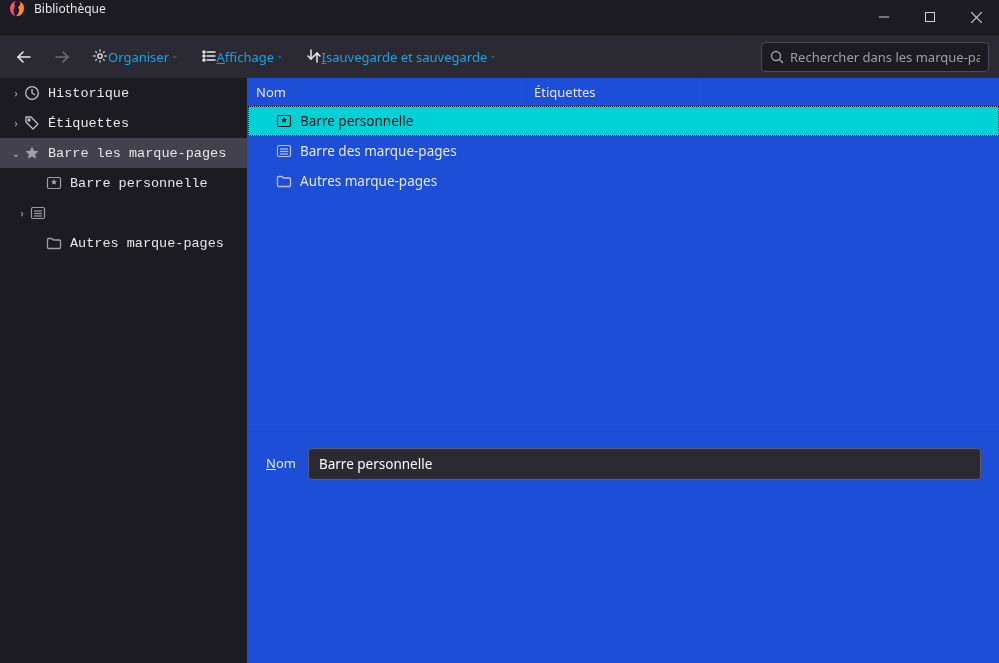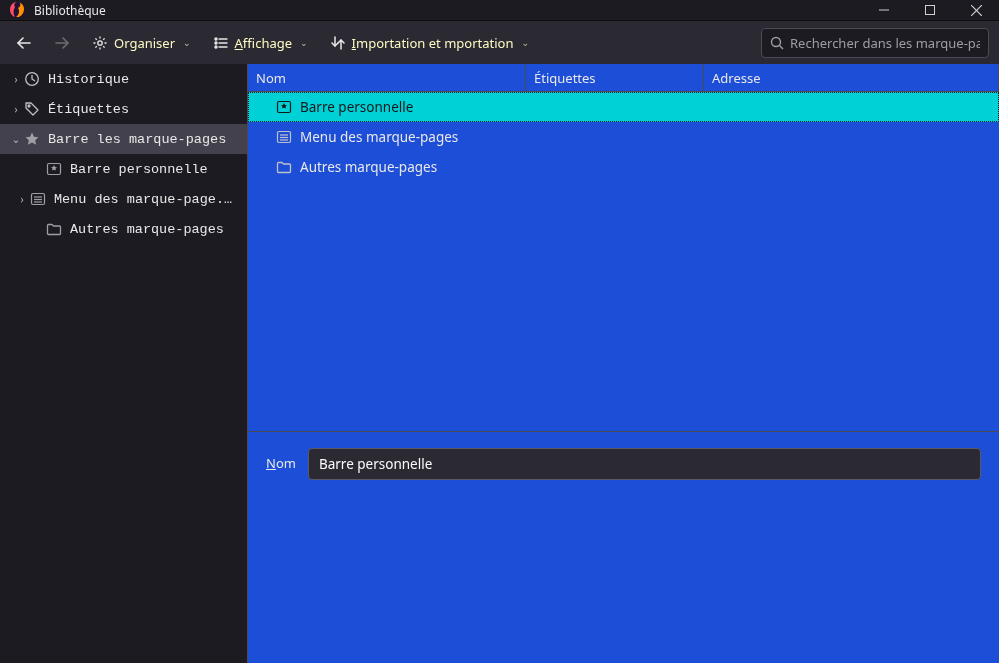--- a/index.html
+++ b/index.html
@@ -1,30 +1,30 @@
 <!DOCTYPE html>
 <html><head>
 <meta charset="utf-8">
 <style>
 * { margin: 0; padding: 0; box-sizing: border-box; font-family: "Segoe UI", system-ui, sans-serif; }
 body { background: #1c1b22; color: #fbfbfe; width: 999px; height: 663px; overflow: hidden; display: flex; flex-direction: column; }
 
 
-.titlebar { height: 20px; background: #1c1b22; display: flex; align-items: center; padding-left: 8px; }
+.titlebar { height: 34px; background: #1c1b22; display: flex; align-items: flex-start; padding-left: 8px; }
 .titlebar .ff-icon { width: 18px; height: 18px; margin-right: 8px; }
 .titlebar .title { font-size: 12px; color: #e8e8e8; flex: 1; }
 .win-controls { display: flex; height: 100%; }
 .win-btn { width: 46px; display: flex; align-items: center; justify-content: center; color: #d0d0d0; }
 .win-btn svg { pointer-events: none; }
 
 
 .toolbar { height: 44px; background: #2b2a33; display: flex; align-items: center; padding: 0 10px; gap: 10px; border-top: 1px solid #0e0d12; }
 .nav-btn { width: 28px; height: 28px; display: flex; align-items: center; justify-content: center; border-radius: 4px; }
 .nav-btn.disabled { opacity: 0.35; }
-.tool-item { display: flex; align-items: center; gap: 6px; padding: 4px 6px; border-radius: 4px; font-size: 13px; color: #fef9c3; cursor: default; }
+.tool-item { display: flex; gap: 0; padding: 4px 6px; border-radius: 4px; font-size: 13px; color: #0ea5e9; cursor: default; }
 .tool-item .lbl { white-space: nowrap; }
 .tool-item .u { text-decoration: underline; }
 .dropdown-ind { font-size: 9px; opacity: 0.7; margin-left: 2px; }
 .spacer { flex: 1; }
 .search-box { width: 228px; height: 30px; background: #1c1b22; border: 1px solid #4a4a55; border-radius: 4px; display: flex; align-items: center; padding: 0 8px; gap: 6px; overflow: hidden; }
 .search-box input { flex: 1; background: transparent; border: none; color: #fbfbfe; font-size: 13px; outline: none; }
 .search-box input::placeholder { color: #9e9ea5; }
 
 
 .main { flex: 1; display: flex; min-height: 0; }
@@ -131,21 +131,21 @@
   </div>
   <div class="tool-item">
     <span>
         <svg width="16" height="16" viewBox="0 0 16 16" fill="none" stroke="#e8e8e8" stroke-width="1.5" stroke-linecap="round" stroke-linejoin="round">
           <line x1="5" y1="2" x2="5" y2="11"></line>
           <polyline points="2,8 5,11 8,8"></polyline>
           <line x1="11" y1="14" x2="11" y2="5"></line>
           <polyline points="8,8 11,5 14,8"></polyline>
         </svg>
       </span>
-    <span class="lbl"><span class="u">I</span><span>mportation et mportation</span></span>
+    <span class="lbl"><span class="u">I</span><span>sauvegarde et sauvegarde</span></span>
     <span class="dropdown-ind">⌄</span>
   </div>
   <div class="spacer"></div>
   <div class="search-box">
     <span>
         <svg width="14" height="14" viewBox="0 0 14 14" fill="none" stroke="#9e9ea5" stroke-width="1.4">
           <circle cx="6" cy="6" r="4.5"></circle>
           <line x1="9.5" y1="9.5" x2="13" y2="13"></line>
         </svg>
       </span>
@@ -197,59 +197,57 @@
     <div class="tree-row indent-1b">
       <span class="twisty" style="width:16px;text-align:center;">›</span>
       <span class="ic">
           <svg width="16" height="16" viewBox="0 0 16 16" fill="none" stroke="#9e9ea5" stroke-width="1.2">
             <rect x="1.5" y="2.5" width="13" height="11" rx="1.5"></rect>
             <line x1="4" y1="6" x2="12" y2="6"></line>
             <line x1="4" y1="8.5" x2="12" y2="8.5"></line>
             <line x1="4" y1="11" x2="12" y2="11"></line>
           </svg>
         </span>
-      <span class="tlabel">Menu des marque-page...</span>
     </div>
     <div class="tree-row indent-1">
       <span class="twisty"></span>
       <span class="ic">
           <svg width="16" height="16" viewBox="0 0 16 16" fill="none" stroke="#9e9ea5" stroke-width="1.3" stroke-linejoin="round">
             <path d="M1.5 4.5 v8 a1 1 0 0 0 1 1 h11 a1 1 0 0 0 1-1 v-6.5 a1 1 0 0 0-1-1 h-6 l-1.5-1.5 h-3.5 a1 1 0 0 0-1 1 z"></path>
           </svg>
         </span>
       <span class="tlabel">Autres marque-pages</span>
     </div>
   </div>
 
   <div class="content">
     <div class="col-headers">
       <div class="col col-nom">Nom</div>
       <div class="col col-tags">Étiquettes</div>
-      <div class="col col-addr">Adresse</div>
     </div>
     <div class="rows">
       <div class="list-row selected">
         <span class="ic">
             <svg width="16" height="16" viewBox="0 0 16 16" fill="none" stroke="#14171a" stroke-width="1.2">
               <rect x="1.5" y="2.5" width="13" height="11" rx="1.5"></rect>
               <path class="fill-icon" d="M8 4 l1 2 2 .2 -1.5 1.4.4 2L8 8.7l-1.9.9.4-2L5 6.2l2-.2z" fill="#14171a" stroke="none"></path>
             </svg>
           </span>
         <span>Barre personnelle</span>
       </div>
       <div class="list-row">
         <span class="ic">
             <svg width="16" height="16" viewBox="0 0 16 16" fill="none" stroke="#c0c0c8" stroke-width="1.2">
               <rect x="1.5" y="2.5" width="13" height="11" rx="1.5"></rect>
               <line x1="4" y1="6" x2="12" y2="6"></line>
               <line x1="4" y1="8.5" x2="12" y2="8.5"></line>
               <line x1="4" y1="11" x2="12" y2="11"></line>
             </svg>
           </span>
-        <span>Menu des marque-pages</span>
+        <span>Barre des marque-pages</span>
       </div>
       <div class="list-row">
         <span class="ic">
             <svg width="16" height="16" viewBox="0 0 16 16" fill="none" stroke="#c0c0c8" stroke-width="1.3" stroke-linejoin="round">
               <path d="M1.5 4.5 v8 a1 1 0 0 0 1 1 h11 a1 1 0 0 0 1-1 v-6.5 a1 1 0 0 0-1-1 h-6 l-1.5-1.5 h-3.5 a1 1 0 0 0-1 1 z"></path>
             </svg>
           </span>
         <span>Autres marque-pages</span>
       </div>
     </div>

